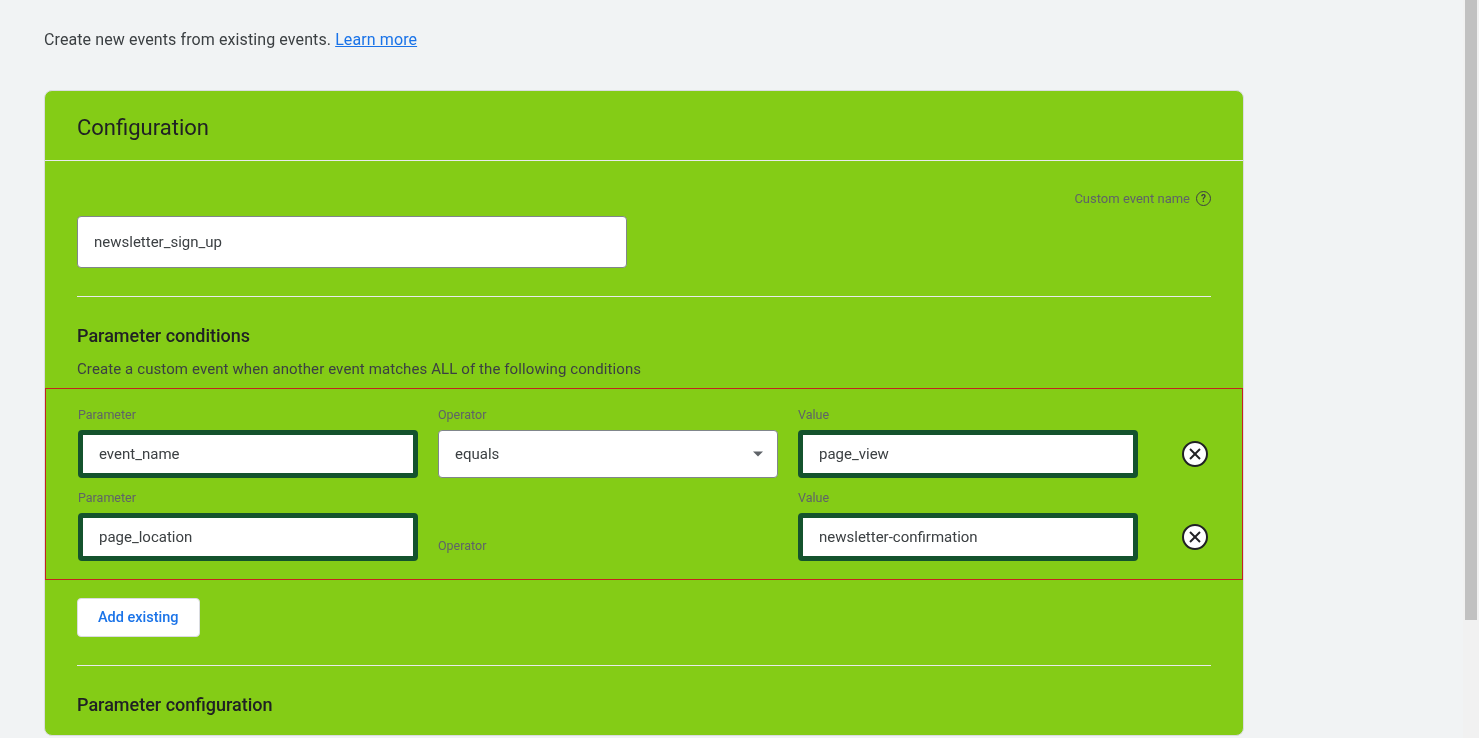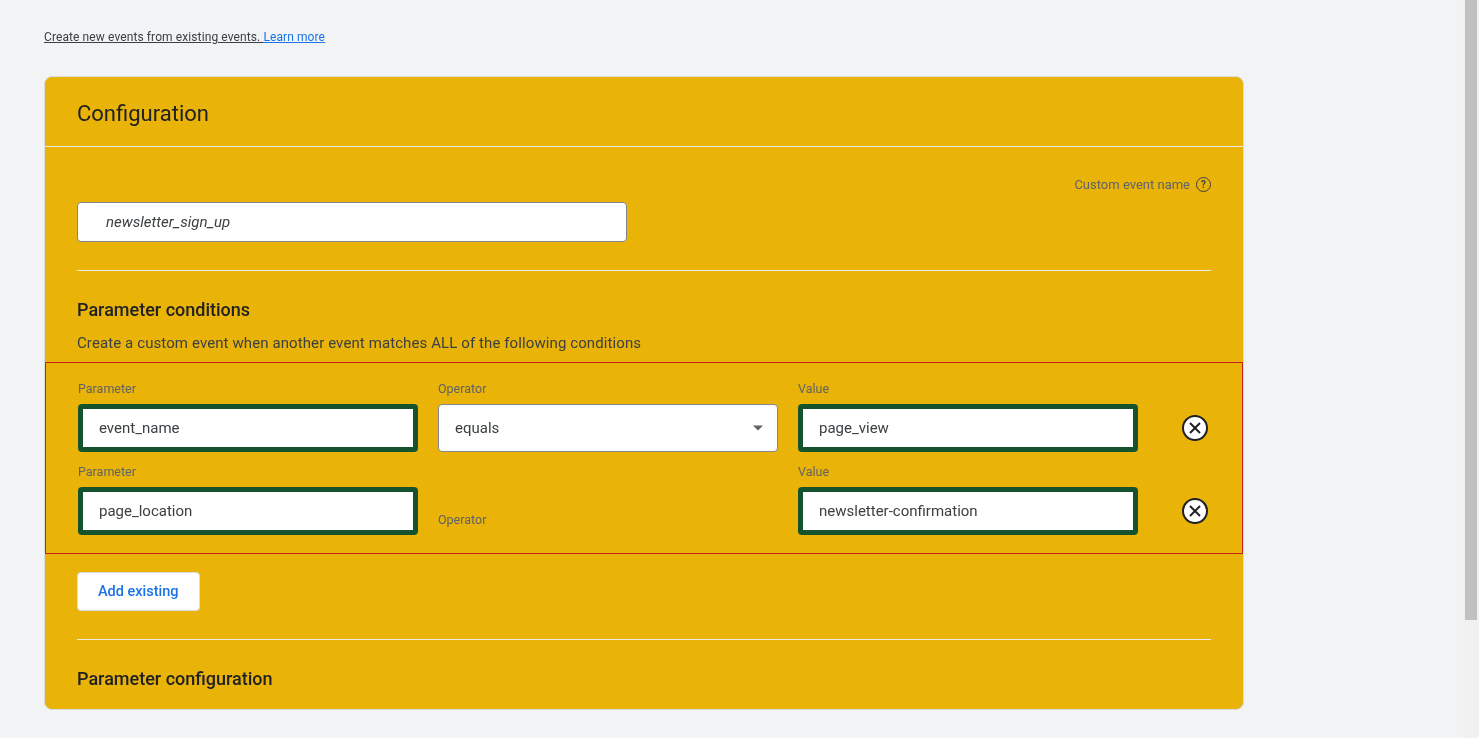--- a/index.html
+++ b/index.html
@@ -15,32 +15,31 @@
       height: 738px;
       overflow: hidden;
       position: relative;
     }
     .page-container {
       padding: 0;
       height: 738px;
       overflow-y: auto;
     }
     .intro-text {
-      padding: 30px 0 32px 44px;
-      font-size: 12px;
+      padding: 30px 0 41px 44px;
+      font-size: 16px;
       color: #3c4043;
       letter-spacing: 0.1px;
-      text-decoration: underline;
     }
     .intro-text a {
       color: #1a73e8;
       text-decoration: underline;
     }
     .card {
-      background: #eab308;
+      background: #84cc16;
       border: 1px solid #dadce0;
       border-radius: 8px;
       margin: 0 0 0 44px;
       width: 1200px;
       position: relative;
     }
     .card-header {
       padding: 24px 32px 20px 32px;
       border-bottom: 1px solid #e8eaed;
     }
@@ -68,28 +67,27 @@
       border-radius: 50%;
       display: inline-flex;
       align-items: center;
       justify-content: center;
       font-size: 10px;
       font-weight: bold;
       color: #3c4043;
     }
     .text-input {
       width: 550px;
-      height: 40px;
+      height: 52px;
       border: 1px solid #80868b;
       border-radius: 4px;
-      padding: 0 28px;
+      padding: 0 16px;
       font-size: 15px;
       color: #3c4043;
       font-family: inherit;
-      font-style: italic;
     }
     .divider {
       border: none;
       border-top: 1px solid #e8eaed;
       margin: 28px 0 28px 0;
     }
     .section-title {
       font-size: 18px;
       font-weight: 500;
       color: #202124;

